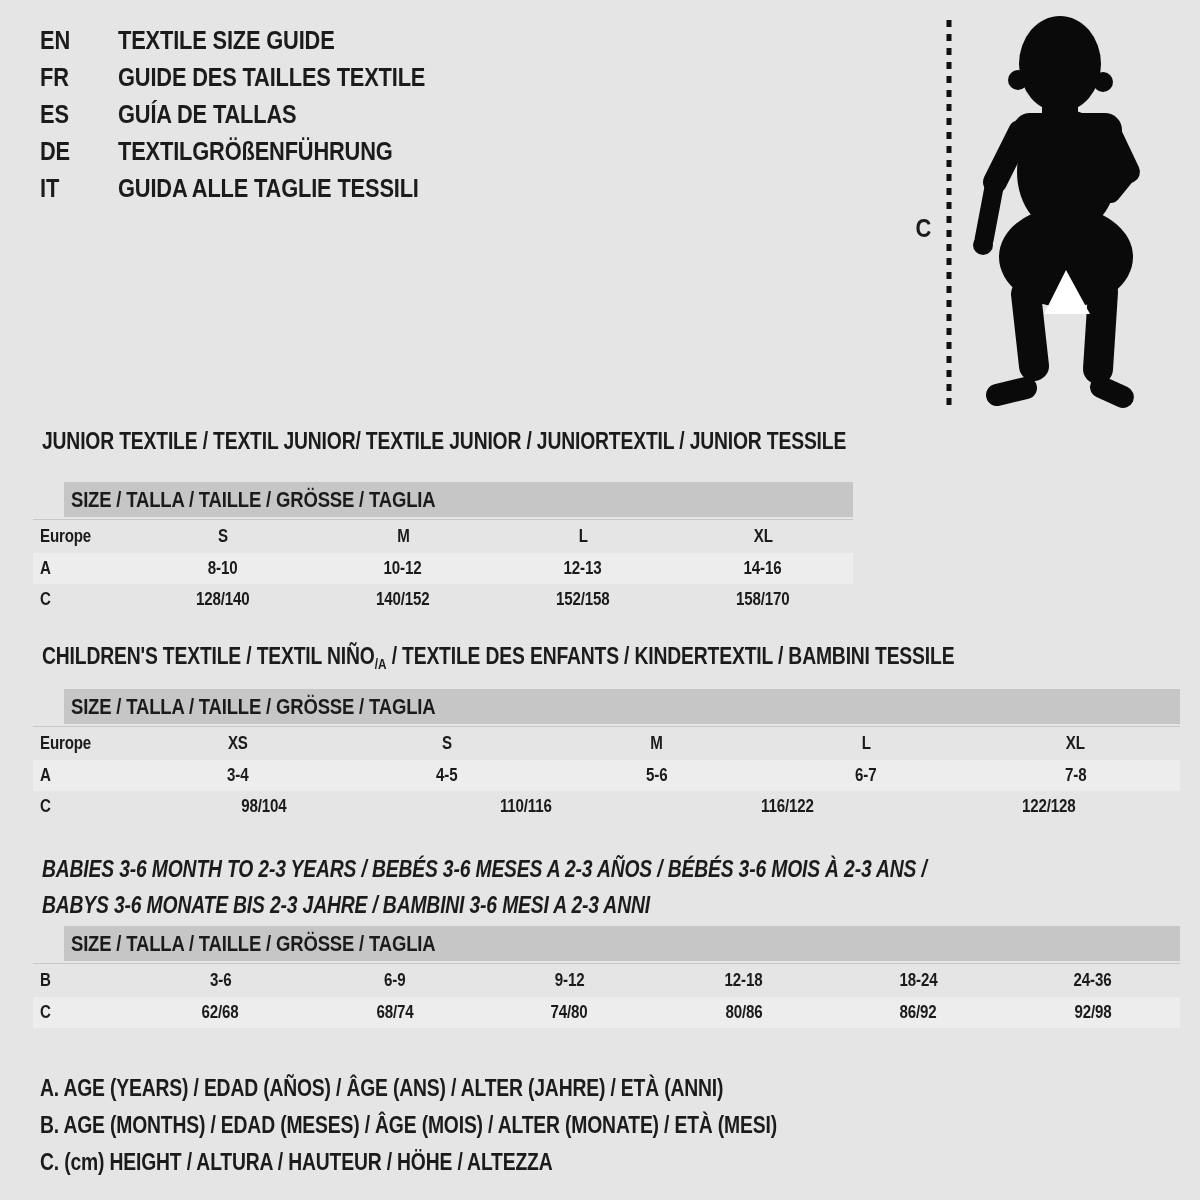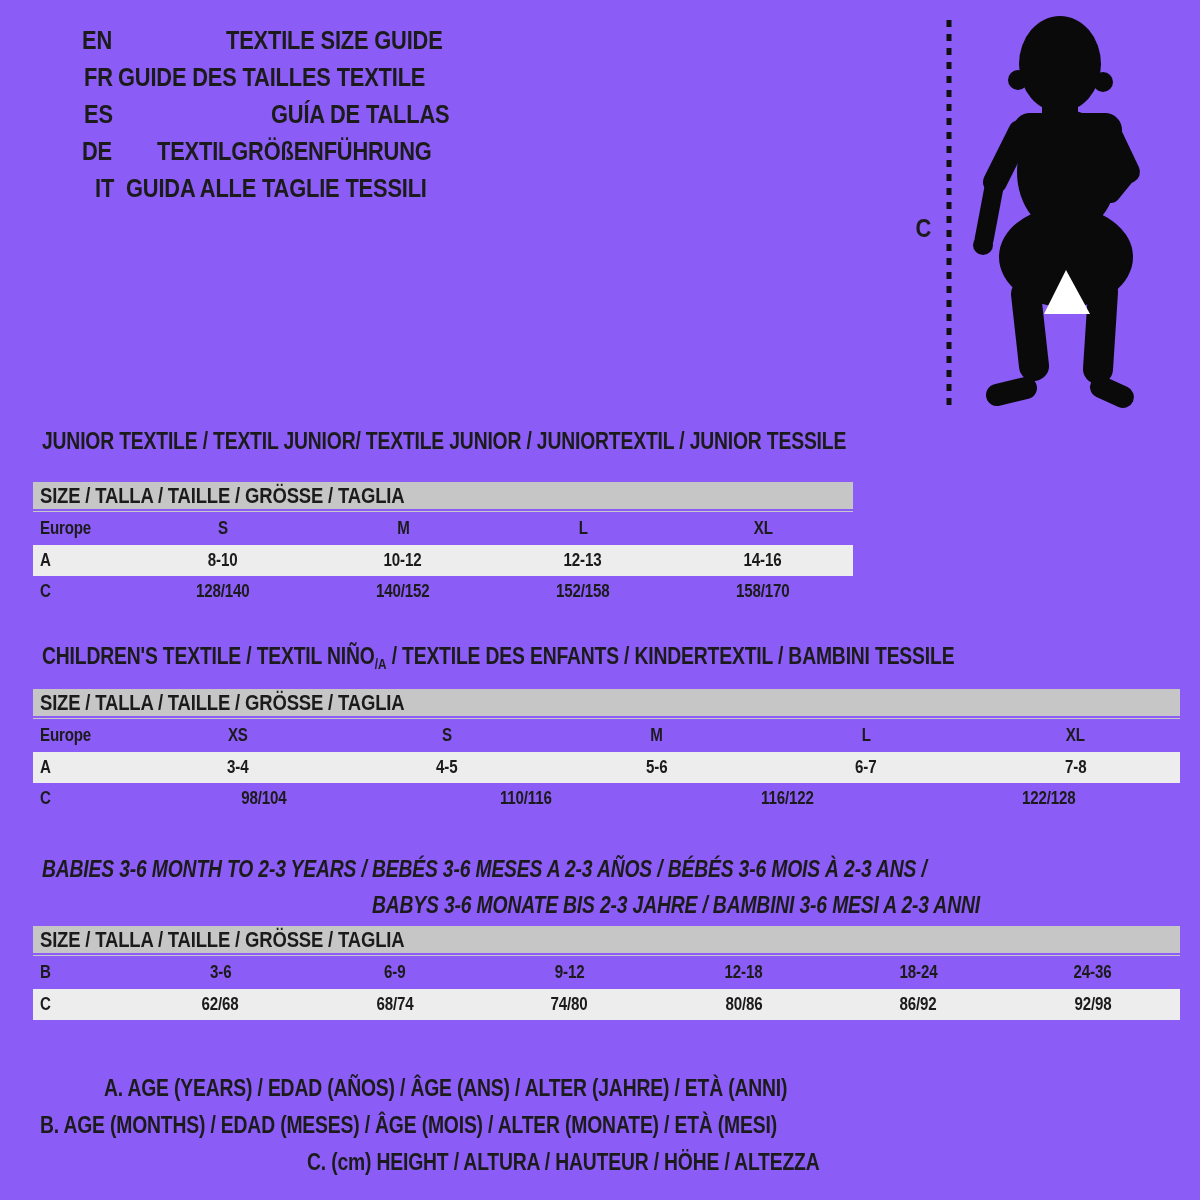--- a/index.html
+++ b/index.html
@@ -1,18 +1,18 @@
 <!DOCTYPE html>
 <html><head>
 <meta charset="utf-8">
 <style>
   html,body{margin:0;padding:0;background:#ffffff;}
   .page{
-    position:relative;width:1200px;height:1200px;background:#8b5cf6;overflow:hidden;
-    font-family:"Liberation Sans",sans-serif;font-weight:700;color:#1b1b1b;text-align:right;
+    position:relative;width:1200px;height:1200px;background:#e5e5e5;overflow:hidden;
+    font-family:"Liberation Sans",sans-serif;font-weight:700;color:#1b1b1b;
     -webkit-font-smoothing:antialiased;
   }
   
   .cond{display:inline-block;transform:scaleX(.84);transform-origin:50% 50%;white-space:nowrap;letter-spacing:-.2px;}
   .cond-l{display:inline-block;transform:scaleX(.84);transform-origin:0 50%;white-space:nowrap;letter-spacing:-.2px;}
 
   
   .lang-block{position:absolute;left:40px;top:22px;}
   .lang-row{display:flex;height:37px;align-items:center;font-size:26px;}
   .lang-code{width:78px;flex:0 0 78px;}
@@ -22,21 +22,21 @@
   .fig{position:absolute;left:935px;top:8px;width:210px;height:412px;}
   .c-label{position:absolute;left:914px;top:213px;font-size:26px;}
 
   
   .sec-title{position:absolute;left:40px;margin:2px;font-size:23px;font-weight:700;}
   .sec-title .sub{font-size:14px;position:relative;top:5px;letter-spacing:0;}
   .title-line{display:block;height:36px;line-height:36px;}
 
   
   .size-table{position:absolute;left:33px;}
-  .size-bar{height:27px;background:#c6c6c6;display:flex;align-items:center;padding-left:7px;font-size:22px;}
+  .size-bar{height:35px;background:#c6c6c6;display:flex;align-items:center;padding-left:7px;font-size:22px;margin-left:31px;}
   .hairline{height:1px;background:#c8c8c8;margin-top:2px;}
   .rows .row{display:flex;height:31px;font-size:18px;align-items:center;}
   .rows .row:first-child{height:33px;}
   .row.shade{background:#ededed;}
   .cell-label{width:100px;flex:0 0 100px;display:flex;align-items:center;padding-left:7px;box-sizing:border-box;}
   .cells{flex:1;display:flex;height:100%;}
   .cell-val{flex:1;display:flex;align-items:center;justify-content:center;}
 
   
   .legend{position:absolute;left:40px;top:1070px;}

